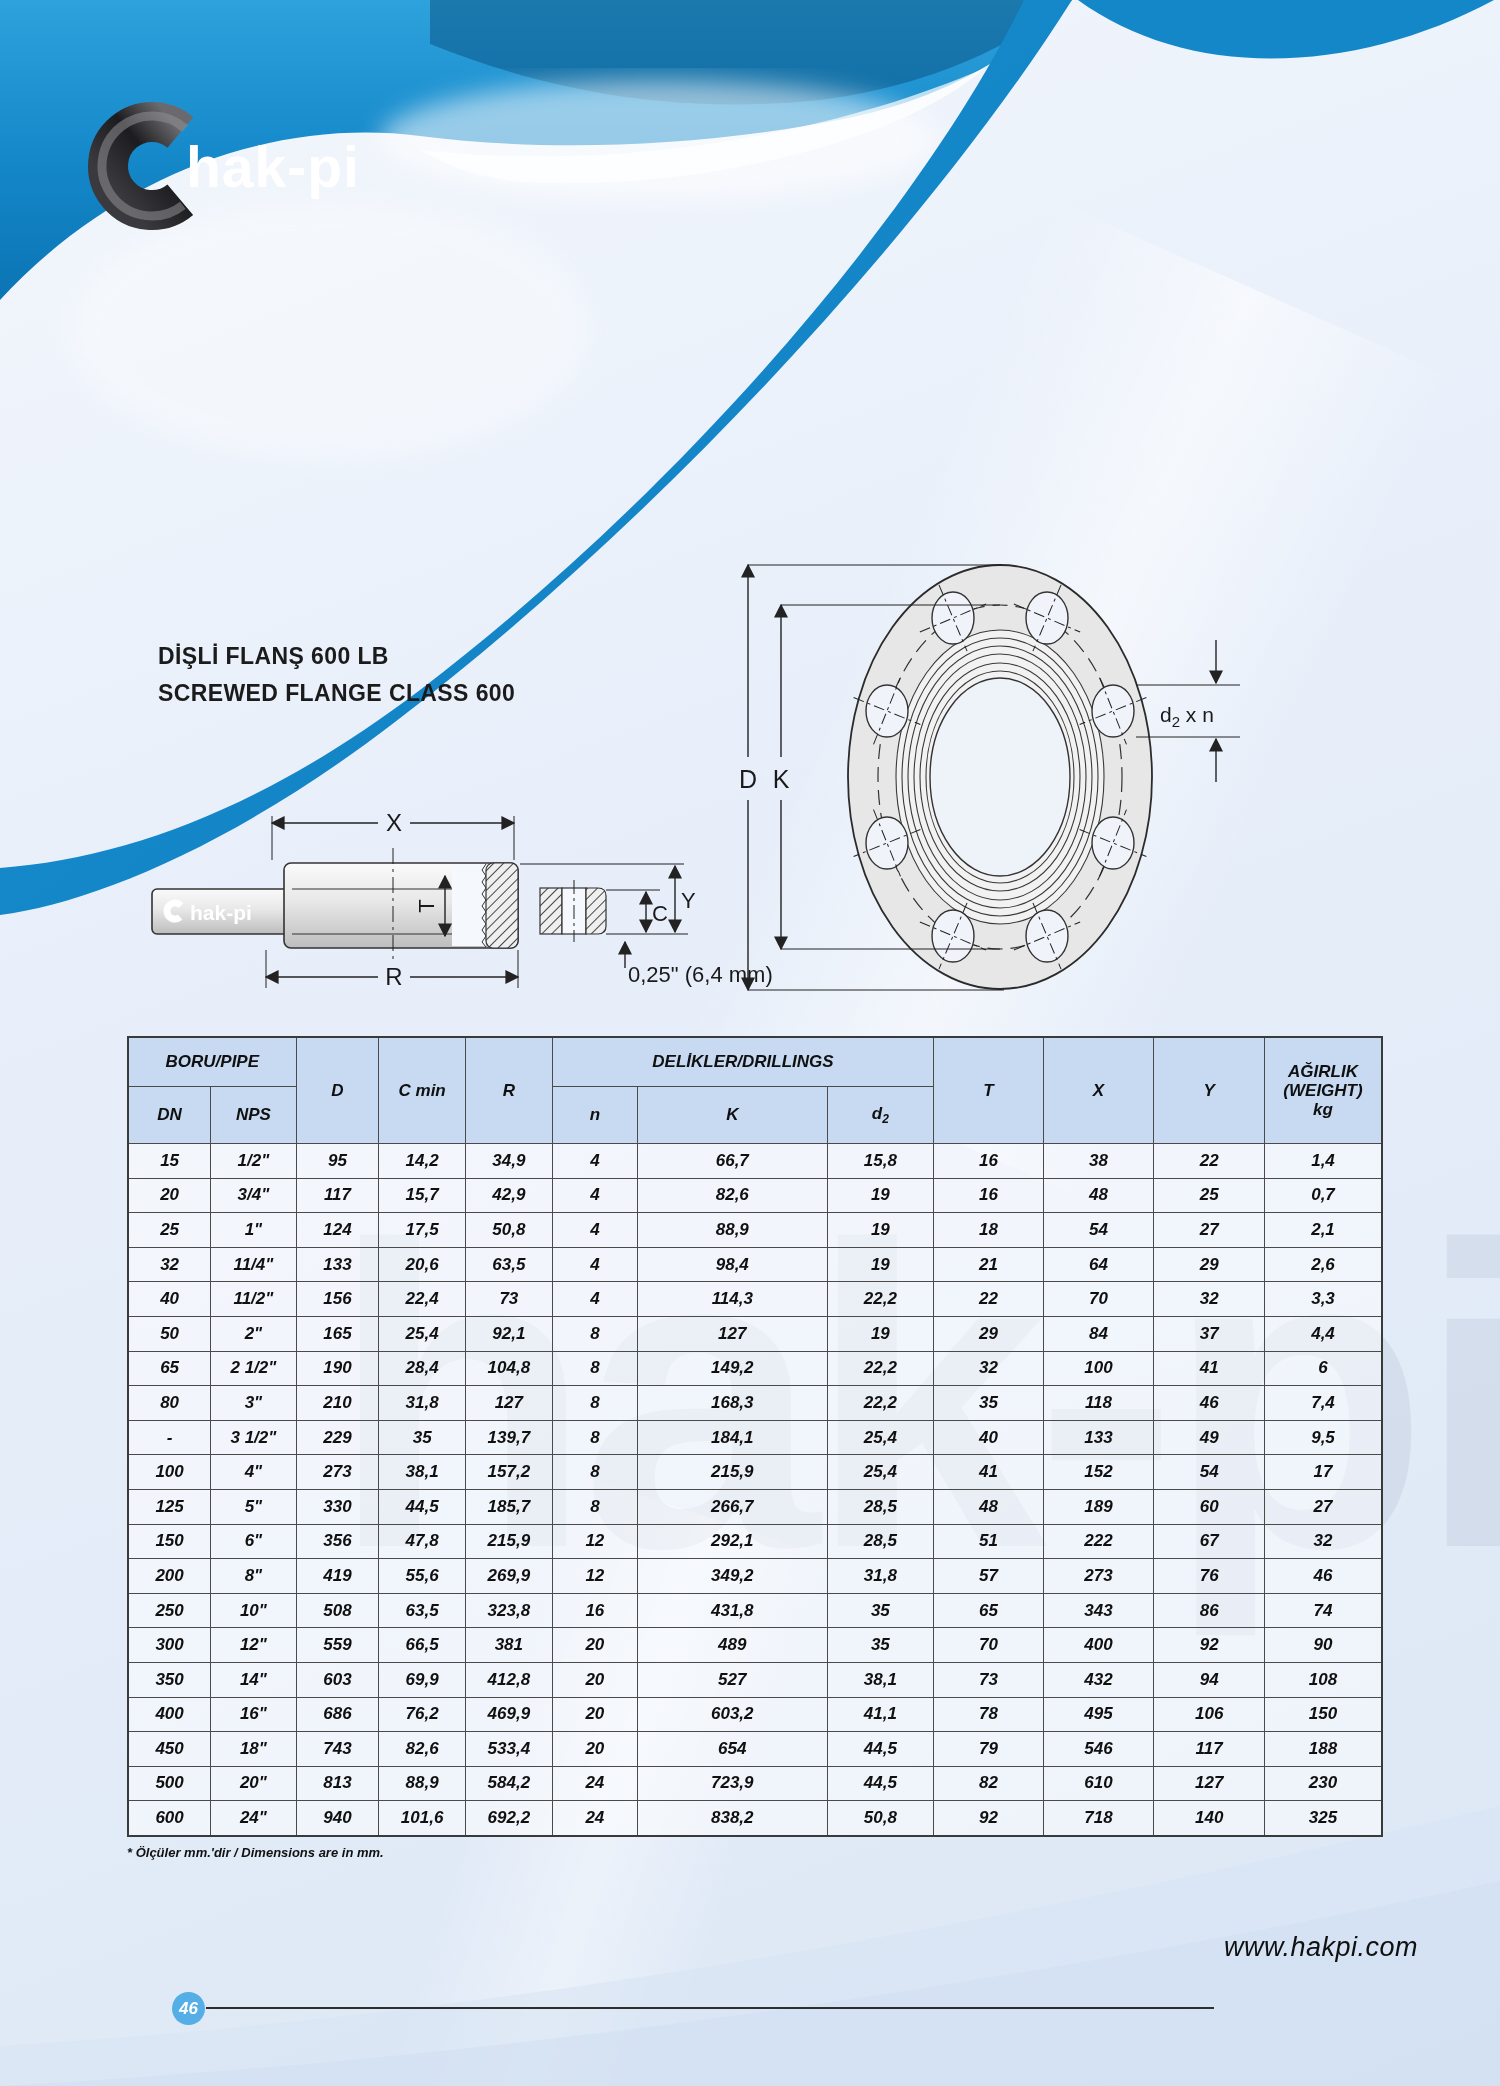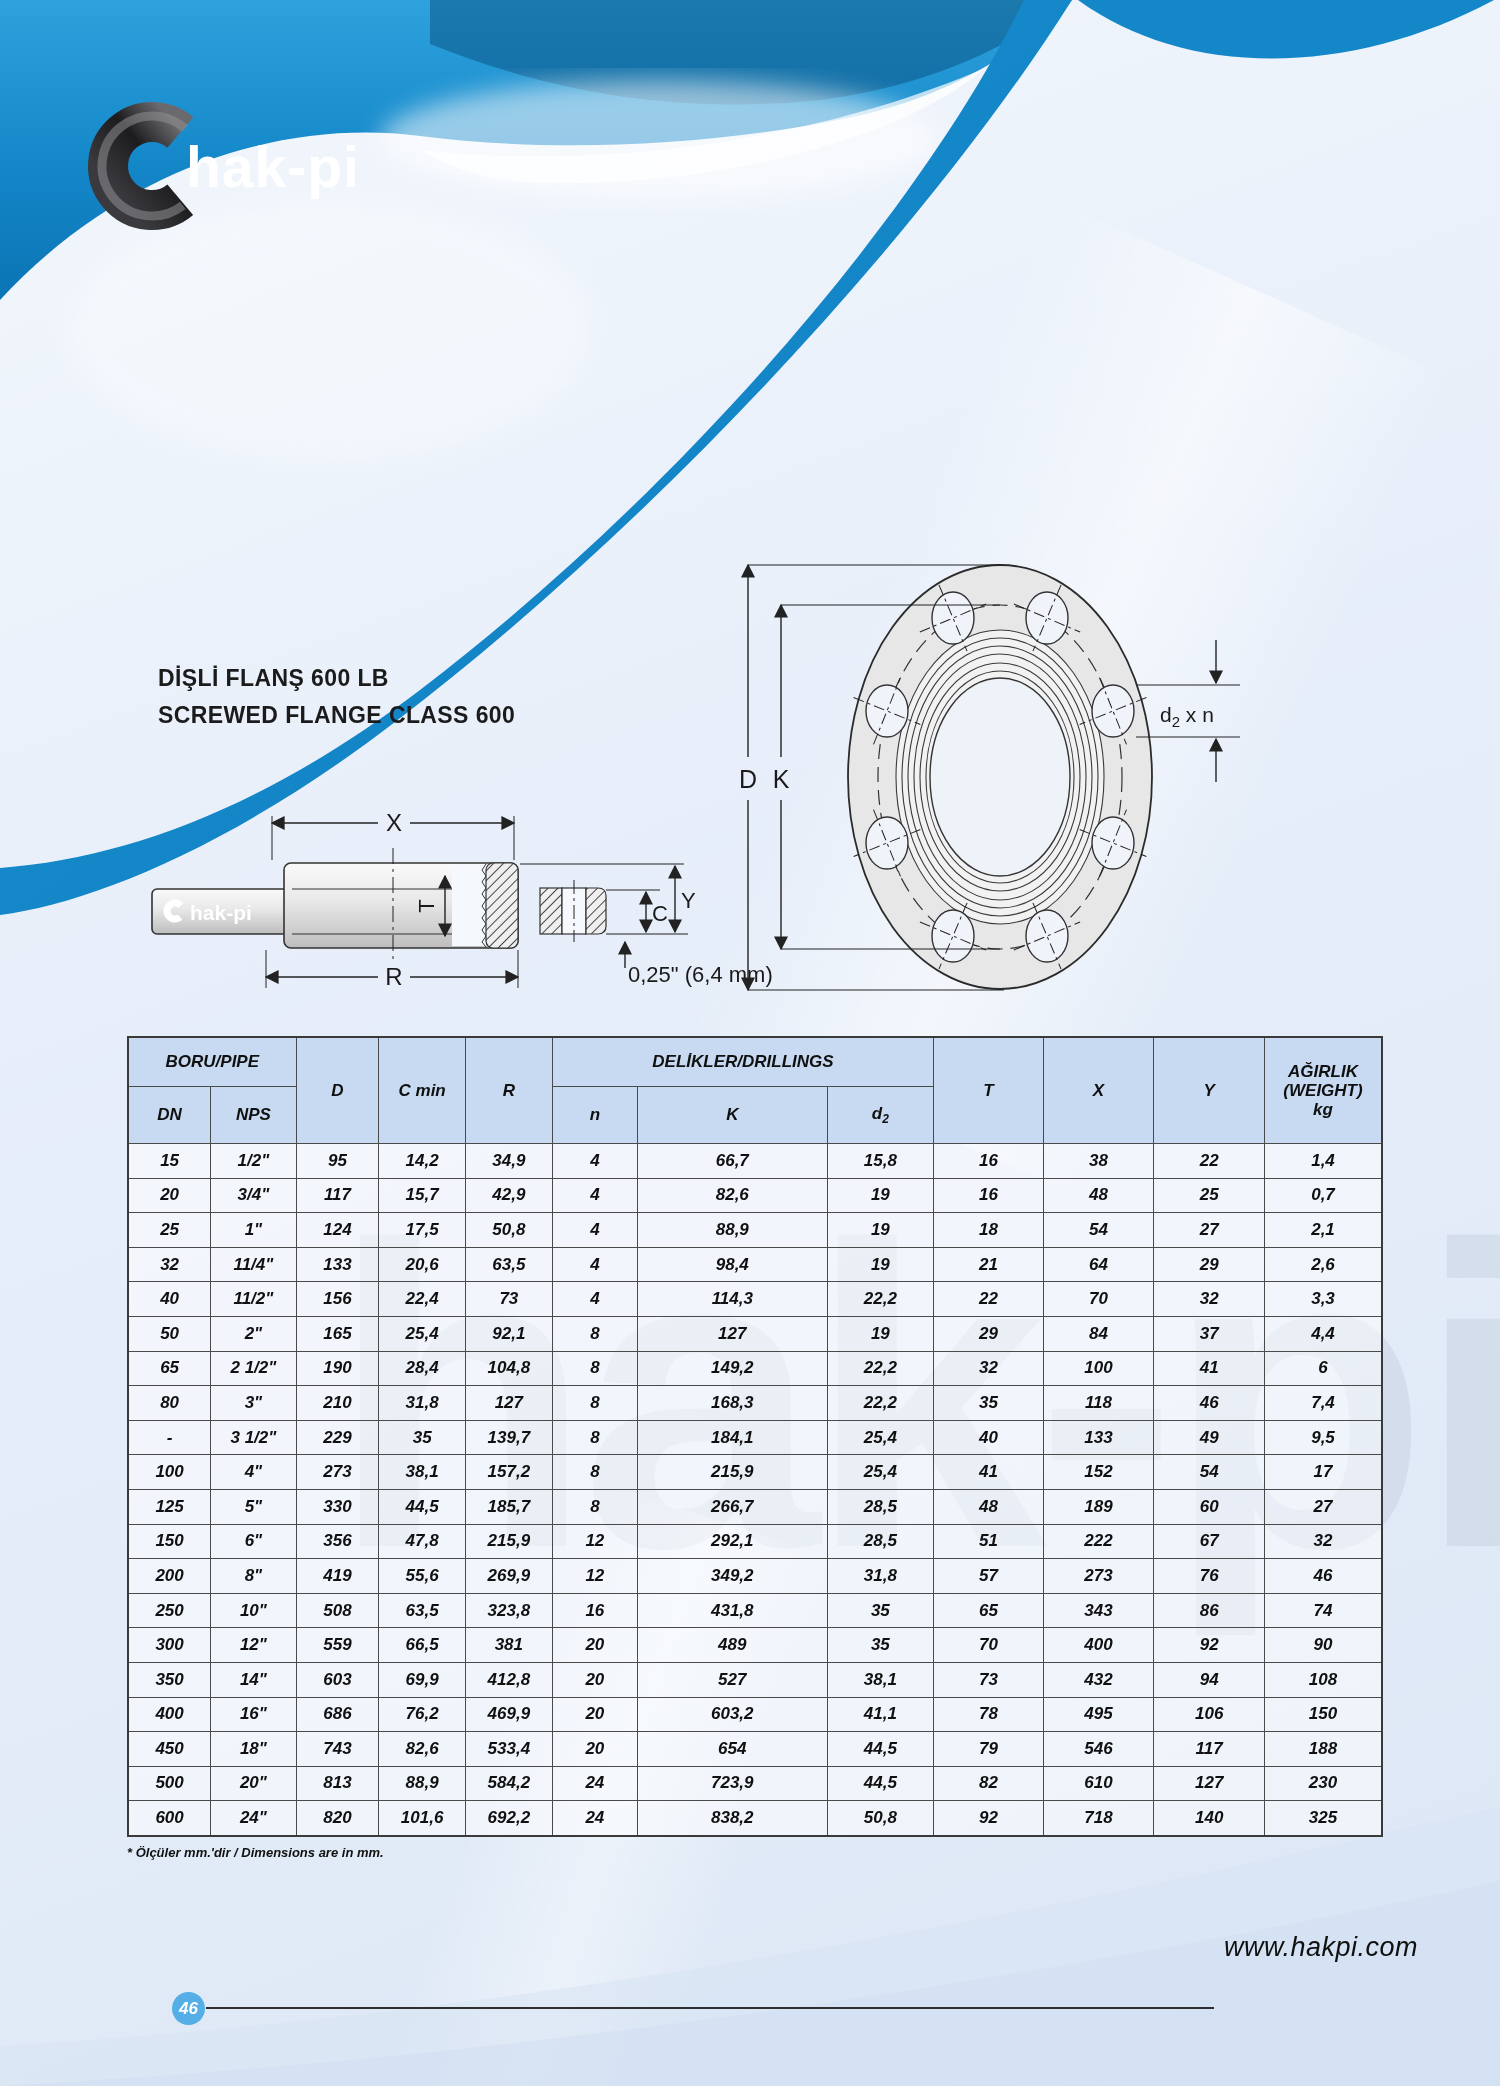--- a/index.html
+++ b/index.html
@@ -8,21 +8,21 @@
         font-family:"Liberation Sans",sans-serif;color:#141414;}
   svg{display:block;}
   .abs{position:absolute;}
 
   
   .streak{position:absolute;pointer-events:none;}
   .watermark{position:absolute;left:330px;top:1150px;font-size:430px;font-weight:bold;
              letter-spacing:-12px;color:rgba(120,138,165,0.13);pointer-events:none;white-space:nowrap;}
 
   
-  .title-block{position:absolute;left:158px;top:660px;}
+  .title-block{position:absolute;left:158px;top:638px;}
   .title-block div{font-size:23px;font-weight:bold;line-height:37px;letter-spacing:.4px;color:#1b1b1b;}
 
   
   .spec-table-wrap{position:absolute;left:127px;top:1036px;width:1256px;}
   table.spec{width:100%;border-collapse:collapse;table-layout:fixed;
              font-style:italic;font-weight:bold;color:#101010;}
   table.spec td,table.spec th{border:1.6px solid #4a4a4a;text-align:center;vertical-align:middle;
              font-size:17px;padding:0;}
   table.spec{border:2.5px solid #3a3a3a;}
   table.spec thead th{background:#c7daf2;font-size:17px;font-weight:bold;font-style:italic;}
@@ -559,21 +559,21 @@
             <td>723,9</td>
             <td>44,5</td>
             <td>82</td>
             <td>610</td>
             <td>127</td>
             <td>230</td>
           </tr>
           <tr>
             <td>600</td>
             <td>24"</td>
-            <td>820</td>
+            <td>940</td>
             <td>101,6</td>
             <td>692,2</td>
             <td>24</td>
             <td>838,2</td>
             <td>50,8</td>
             <td>92</td>
             <td>718</td>
             <td>140</td>
             <td>325</td>
           </tr>

